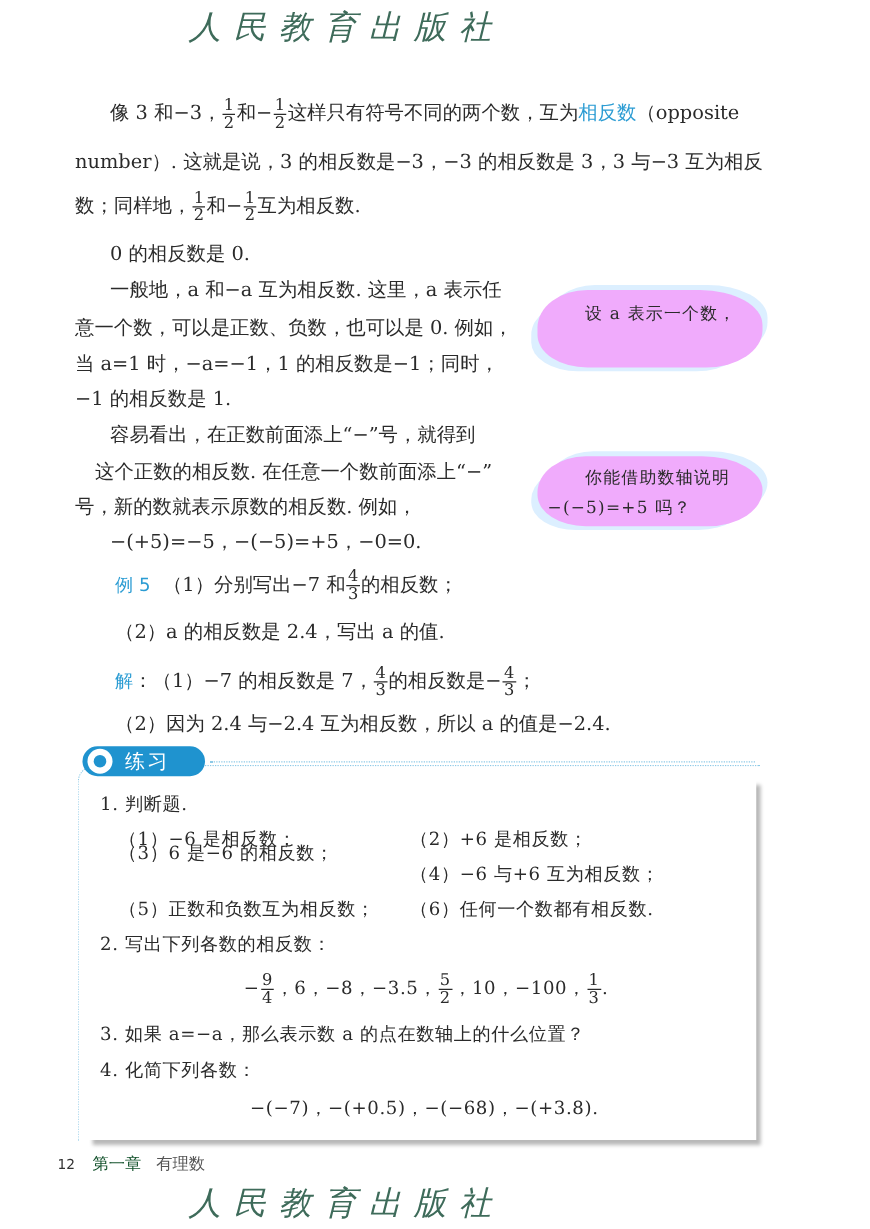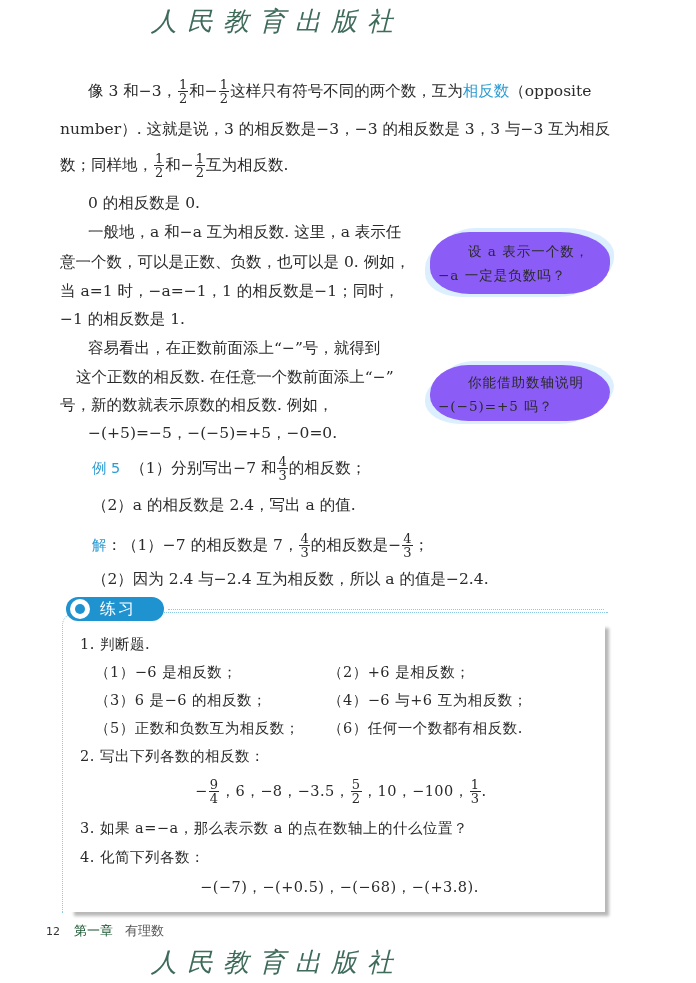--- a/index.html
+++ b/index.html
@@ -8,21 +8,21 @@
   .logo { position:absolute; left:0; width:554px; text-align:center;
           font-family:"DejaVu Serif",serif; font-style:italic; color:#3e6b5a;
           font-size:26px; letter-spacing:10px; }
   .logo-top { top:4px; }
   .logo-bottom { top:945px; }
   .p { position:absolute; font-size:15.5px; line-height:20px; white-space:nowrap; }
   .blue { color:#2b9cd3; }
   .frac { display:inline-block; vertical-align:middle; text-align:center; font-size:13px; line-height:13px; margin:0 1px; }
   .frac .n { display:block; border-bottom:1px solid #2a2a2a; padding:0 1px; }
   .frac .d { display:block; padding:0 1px; }
-  .cloud { position:absolute; background:#8b5cf6; border-radius:40px 50px 45px 40px / 30px 28px 30px 26px;
+  .cloud { position:absolute; background:#f0abfc; border-radius:40px 50px 45px 40px / 30px 28px 30px 26px;
            box-shadow: 6px -6px 0 -2px #dcefff, -8px 6px 0 -3px #dcefff; }
   .cloud .t { position:absolute; font-size:13.5px; line-height:22px; white-space:nowrap; letter-spacing:1px; }
   .ex-box { position:absolute; left:62px; top:612px; width:545px; height:300px;
             border-left:1px dotted #8cc9e6; border-top:1px dotted #8cc9e6;
             border-top-left-radius:14px; }
   .ex-panel { position:absolute; left:70px; top:624px; width:535px; height:288px; background:#fff;
               box-shadow: 4px 4px 3px #b8b8b8; }
   .ex-badge { position:absolute; left:66px; top:597px; width:98px; height:24px; background:#1f93cf;
               border-radius:12px; color:#fff; font-size:16px; line-height:24px; }
   .ex-badge .icon { position:absolute; left:4px; top:2px; width:20px; height:20px; border-radius:50%;
@@ -57,21 +57,20 @@
 <div class="p" style="left:60px; top:281px;">当 a=1 时，−a=−1，1 的相反数是−1；同时，</div>
 <div class="p" style="left:60px; top:309px;">−1 的相反数是 1.</div>
 
 <div class="p" style="left:88px; top:338px;">容易看出，在正数前面添上“−”号，就得到</div>
 <div class="p" style="left:60px; top:367px;margin-left:16px;">这个正数的相反数. 在任意一个数前面添上“−”</div>
 <div class="p" style="left:60px; top:395px;">号，新的数就表示原数的相反数. 例如，</div>
 <div class="p" style="left:88px; top:423px;">−(+5)=−5，−(−5)=+5，−0=0.</div>
 
 <div class="cloud" style="left:430px; top:232px; width:180px; height:62px;">
   <div class="t" style="left:38px; top:8px;">设 a 表示一个数，</div>
-  <div class="t" style="left:8px; top:32px;">−a 一定是负数吗？</div>
 </div>
 <div class="cloud" style="left:430px; top:365px; width:180px; height:56px;">
   <div class="t" style="left:38px; top:6px;">你能借助数轴说明</div>
   <div class="t" style="left:8px; top:30px;">−(−5)=+5 吗？</div>
 </div>
 
 <div class="p" style="left:92px; top:455px;">
   <span class="blue" style="font-family:'DejaVu Sans',sans-serif; font-size:14.5px; margin-right:10px;">例 5</span><span>（1）分别写出−7 和</span><span class="frac"><span class="n">4</span><span class="d">3</span></span><span>的相反数；</span>
 </div>
 <div class="p" style="left:92px; top:495px;">（2）a 的相反数是 2.4，写出 a 的值.</div>
@@ -84,21 +83,21 @@
 <div class="ex-line"></div>
 <div class="ex-panel"></div>
 <div class="ex-badge">
   <span class="icon"></span>
   <span class="lbl">练习</span>
 </div>
 
 <div class="q" style="left:80px; top:634px;">1. 判断题.</div>
 <div class="q" style="left:95px; top:662px;">（1）−6 是相反数；</div>
 <div class="q" style="left:328px; top:662px;">（2）+6 是相反数；</div>
-<div class="q" style="left:95px; top:690px;">（3）6 是−6 的相反数；</div>
+<div class="q" style="left:95px; top:673px;">（3）6 是−6 的相反数；</div>
 <div class="q" style="left:328px; top:690px;">（4）−6 与+6 互为相反数；</div>
 <div class="q" style="left:95px; top:718px;">（5）正数和负数互为相反数；</div>
 <div class="q" style="left:328px; top:718px;">（6）任何一个数都有相反数.</div>
 
 <div class="q" style="left:80px; top:746px;">2. 写出下列各数的相反数：</div>
 <div class="q" style="left:195px; top:778px;">
   <span>−</span><span class="frac"><span class="n">9</span><span class="d">4</span></span><span>，6，−8，−3.5，</span><span class="frac"><span class="n">5</span><span class="d">2</span></span><span>，10，−100，</span><span class="frac"><span class="n">1</span><span class="d">3</span></span><span>.</span>
 </div>
 
 <div class="q" style="left:80px; top:818px;">3. 如果 a=−a，那么表示数 a 的点在数轴上的什么位置？</div>

